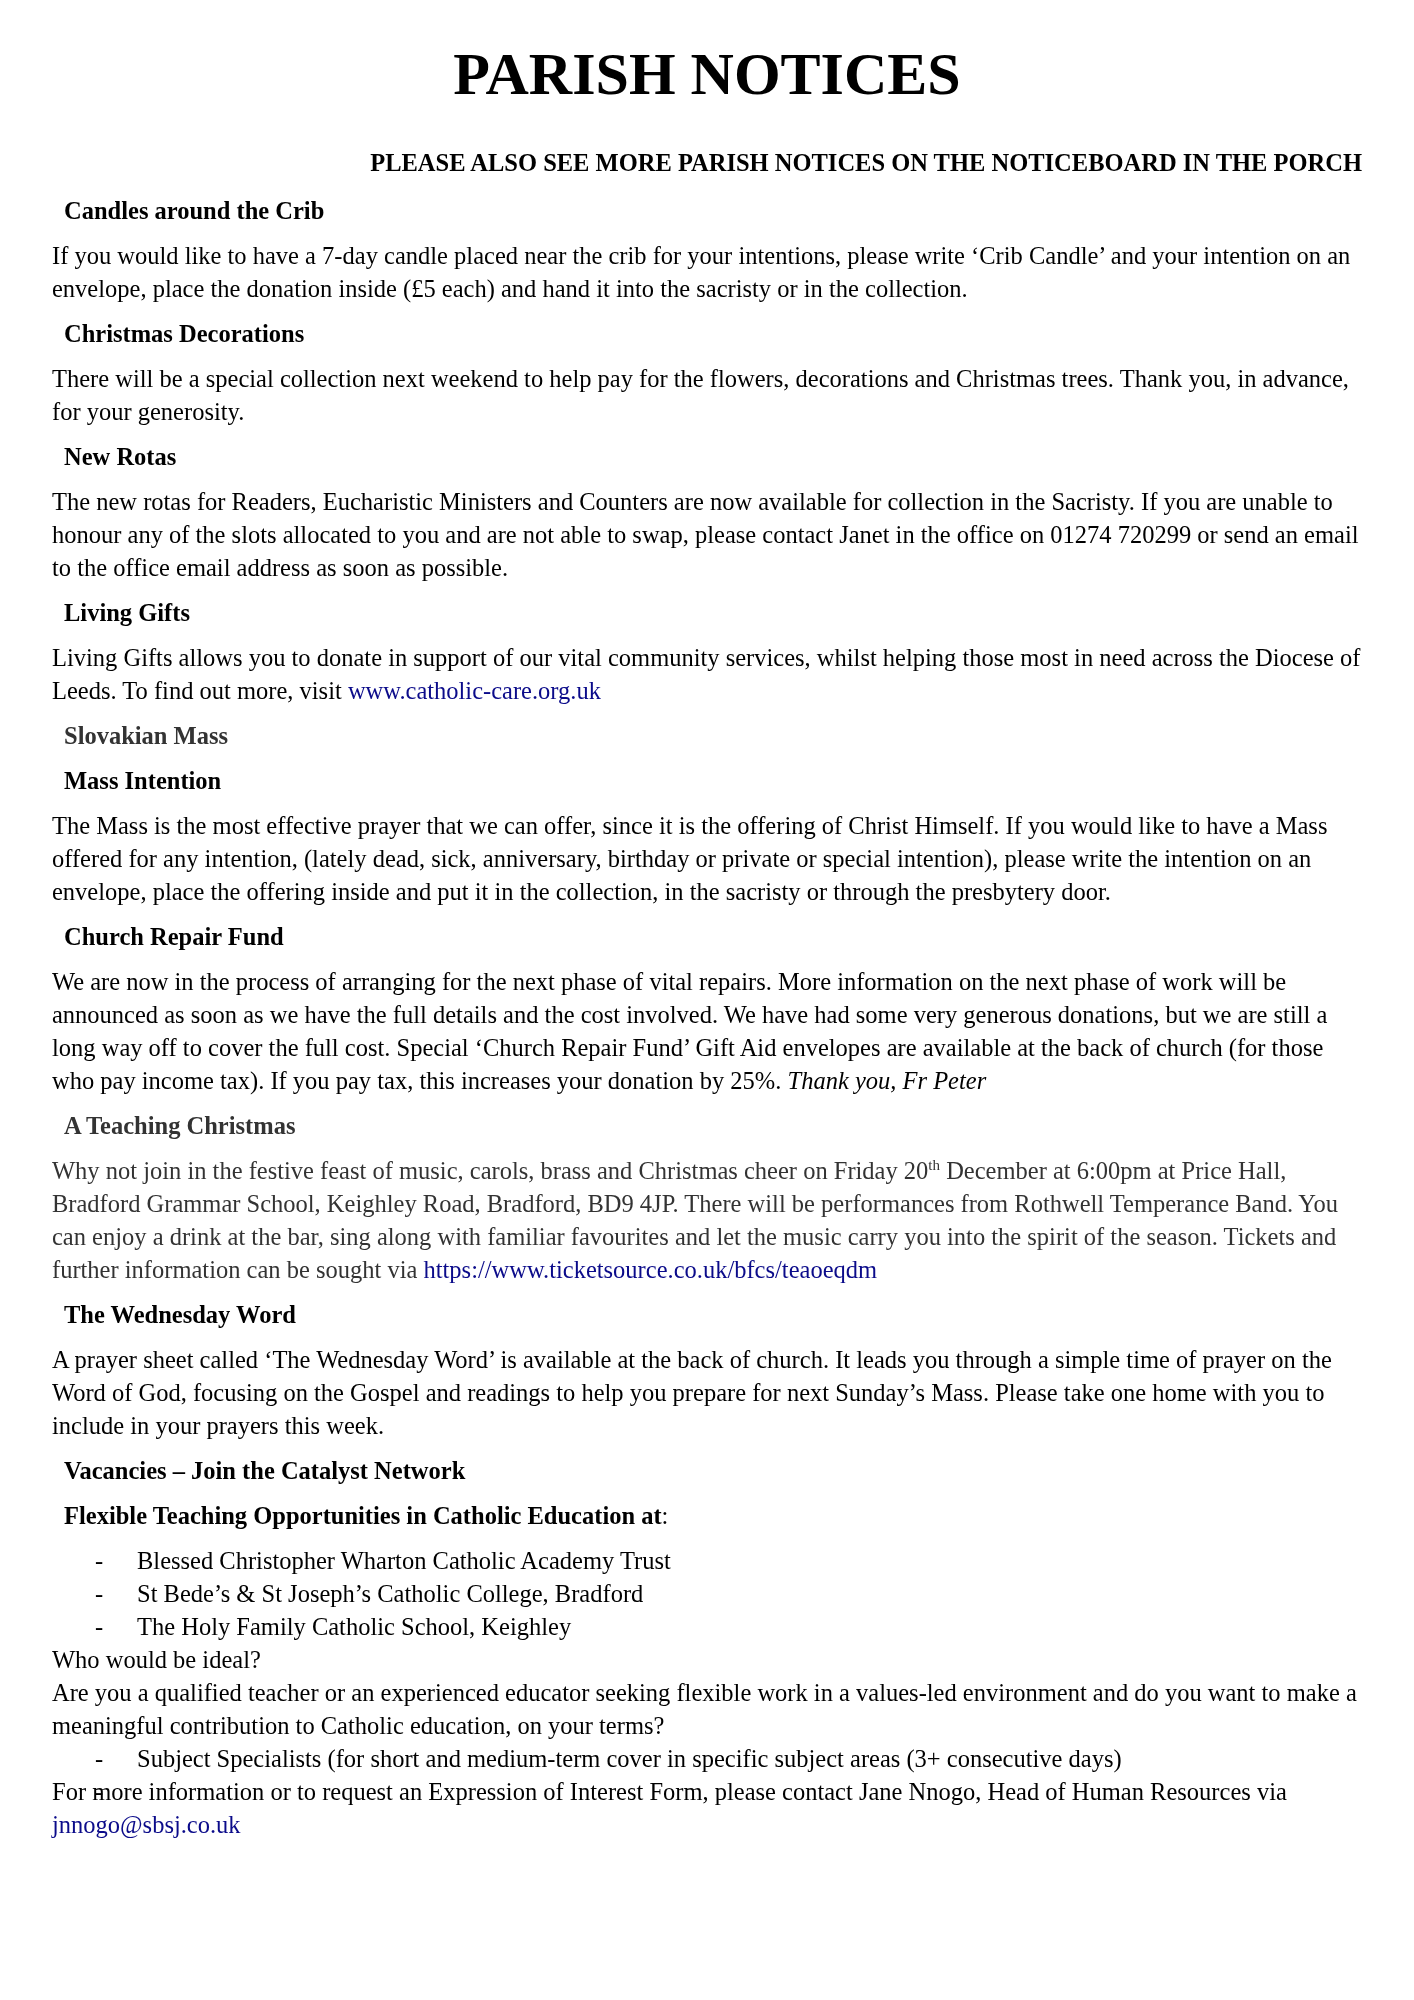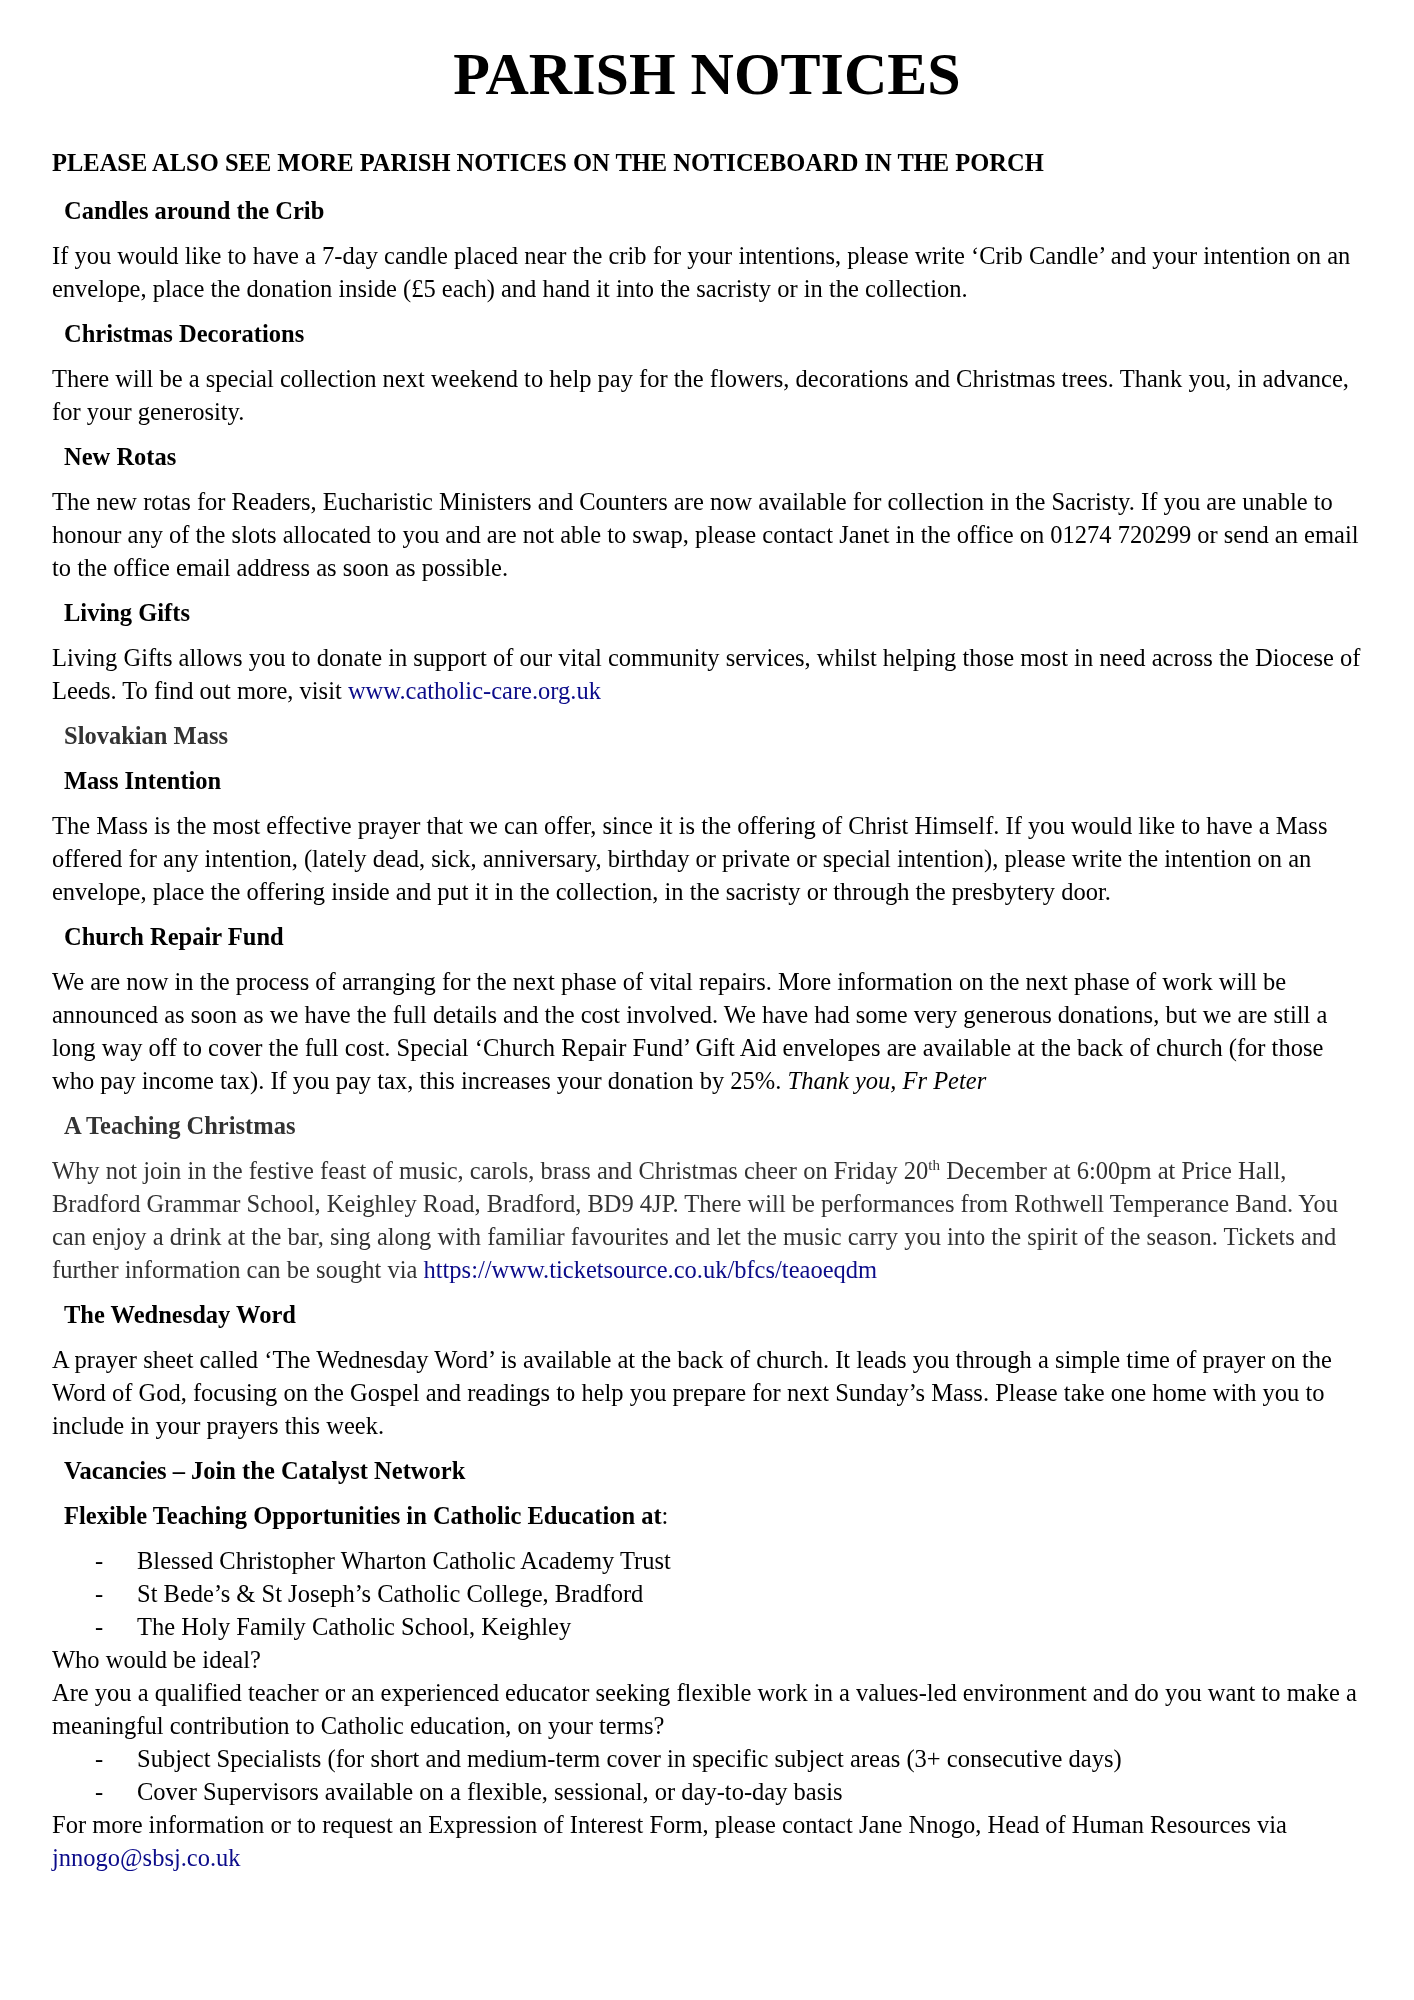--- a/index.html
+++ b/index.html
@@ -23,21 +23,21 @@
     .title {
       text-align: center;
       font-weight: bold;
       font-size: 60px;
       line-height: 64px;
       margin: 0;
       padding-top: 42px;
       letter-spacing: 0px;
     }
     .subtitle {
-      text-align: left;
+      text-align: right;
       font-weight: bold;
       font-size: 24.5px;
       line-height: 30px;
       margin: 42px 0 16px 0;
     }
     .notice {
       margin-top: 10px;
     }
     .notice.first {
       margin-top: 6px;
@@ -144,18 +144,18 @@
     <p class="notice-heading"><span>Flexible Teaching Opportunities in Catholic Education at</span><span class="plain-colon">:</span></p>
     <ul class="dash-list">
       <li><span class="dash">-</span><span>Blessed Christopher Wharton Catholic Academy Trust</span></li>
       <li><span class="dash">-</span><span>St Bede’s &amp; St Joseph’s Catholic College, Bradford</span></li>
       <li><span class="dash">-</span><span>The Holy Family Catholic School, Keighley</span></li>
     </ul>
     <p class="notice-body">Who would be ideal?</p>
     <p class="notice-body">Are you a qualified teacher or an experienced educator seeking flexible work in a values-led environment and do you want to make a meaningful contribution to Catholic education, on your terms?</p>
     <ul class="dash-list">
       <li><span class="dash">-</span><span>Subject Specialists (for short and medium-term cover in specific subject areas (3+ consecutive days)</span></li>
-      <li><span class="dash">-</span><span>Cover Supervisors available on a flexible, sessional, or day-to-day basis</span></li>
+      <li><span class="dash">-</span></li>
     </ul>
     <p class="notice-body"><span>For more information or to request an Expression of Interest Form, please contact Jane Nnogo, Head of Human Resources via </span><a class="link">jnnogo@sbsj.co.uk</a></p>
   </section>
 
 </div>
 
 </body></html>

